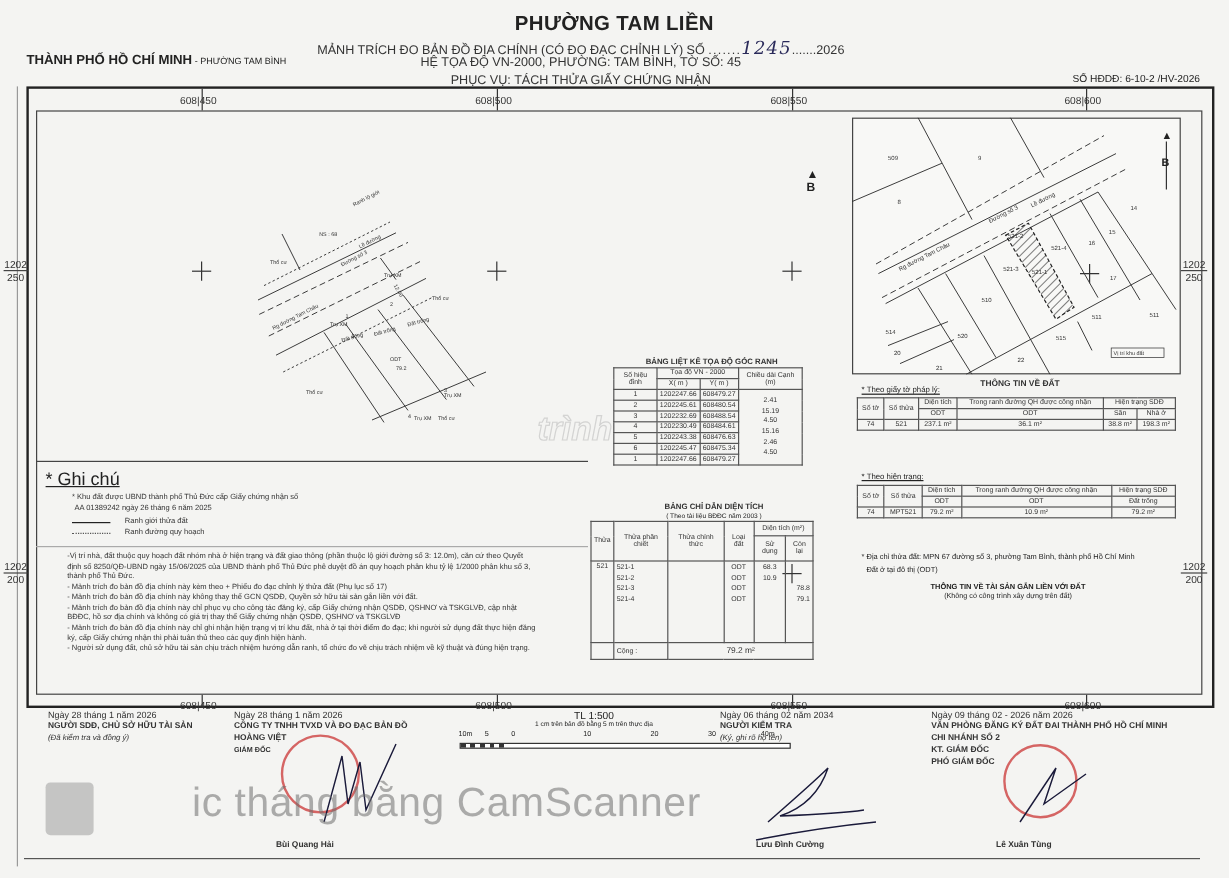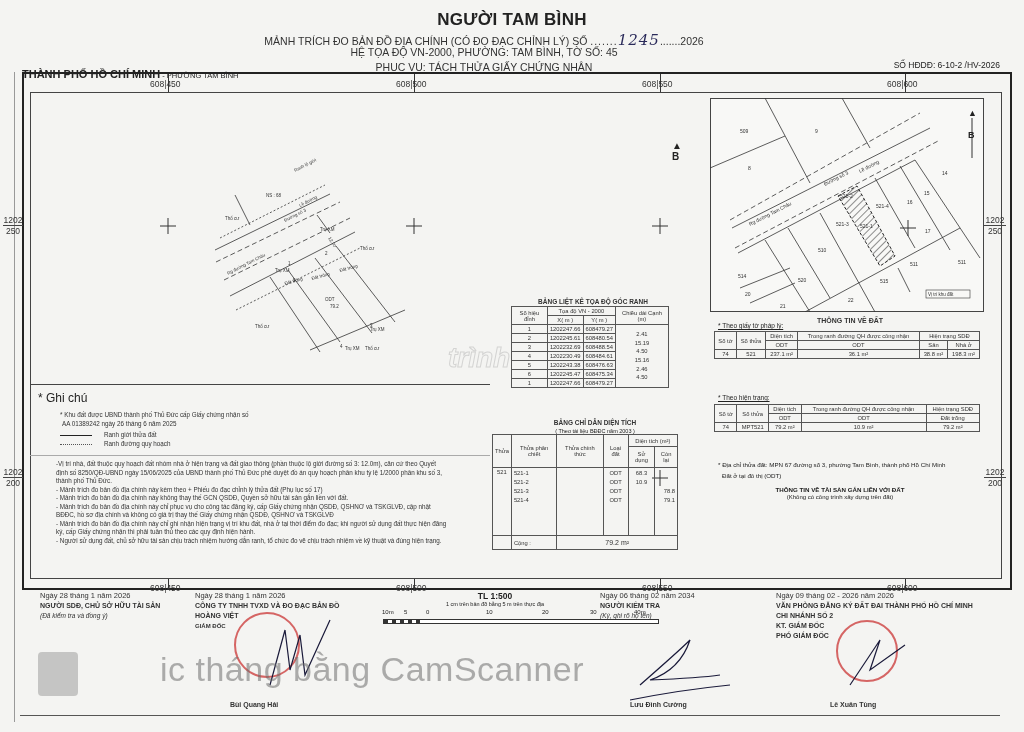--- a/index.html
+++ b/index.html
@@ -3,46 +3,46 @@
 <meta charset="utf-8">
 <style>
   *{box-sizing:border-box;margin:0;padding:0}
   html,body{width:1024px;height:732px;overflow:hidden;background:#f4f4f2}
   body{font-family:"Liberation Sans",sans-serif;color:#222;position:relative}
   .abs{position:absolute}
   .header-title{left:0;width:1024px;top:10px;text-align:center;font-weight:bold;font-size:17px;letter-spacing:.3px}
   .header-line{left:0;width:968px;text-align:center;font-size:10.5px;color:#333}
   .hl1{top:31px}.hl2{top:46px}.hl3{top:61px}
   .handnum{font-family:"DejaVu Serif",serif;font-style:italic;font-size:15px;color:#2a2a5a;letter-spacing:1px}
-  .city{left:22px;top:68px;font-weight:bold;font-size:11px}
+  .city{left:22px;top:44px;font-weight:bold;font-size:11px}
   .city small{font-weight:normal;font-size:7.5px}
   .hddd{right:24px;top:60px;font-weight:normal;font-size:8.5px}
   .outer-frame{left:22px;top:72px;width:990px;height:518px;border:2px solid #222}
   .inner-frame{left:30px;top:92px;width:972px;height:487px;border:1px solid #444}
   .coordx{font-size:8.5px;color:#333}
   .coordy{font-size:8.5px;color:#333;text-align:center;line-height:10px}
   .coordy span{display:block;border-bottom:1px solid #444}
   .gridtick{background:#333}
   .table{border-collapse:collapse;font-size:5.8px;color:#333}
   .table td,.table th{border:1px solid #555;padding:1px 2px;text-align:center;font-weight:normal}
   .ttitle{font-size:6.5px;font-weight:bold;text-align:center;color:#333}
-  .note-title{left:38px;top:391px;font-size:12px;}
+  .note-title{left:38px;top:391px;font-size:15px;text-decoration:underline}
   .note{font-size:6.3px;color:#333;line-height:8.5px}
   .sig-block{text-align:left;font-size:7.5px;color:#333;line-height:10px}
   .sig-block .b{font-weight:bold;font-size:7px}
   .sig-block .i{font-style:italic;font-size:6.5px}
   .watermark{left:40px;top:650px;font-size:34px;color:rgba(110,110,110,.55);letter-spacing:.5px}
   .wm-logo{left:38px;top:652px;width:40px;height:44px;border-radius:4px;background:rgba(140,140,140,.45)}
   .chotot{left:448px;top:342px;font-size:28px;font-style:italic;font-weight:bold;color:transparent;-webkit-text-stroke:1px rgba(180,180,180,.5)}
   .stamp{border:2px solid rgba(200,40,40,.7);border-radius:50%}
 </style>
 </head>
 <body>
 
-<div class="abs header-title">NGƯỜI TAM BÌNH</div>
+<div class="abs header-title">PHƯỜNG TAM LIỀN</div>
 <div class="abs header-line hl1">
   <span>MẢNH TRÍCH ĐO BẢN ĐỒ ĐỊA CHÍNH (CÓ ĐO ĐẠC CHỈNH LÝ) SỐ</span>
   <span style="letter-spacing:1px">.......</span><span class="handnum">1245</span><span>.......</span><span>2026</span>
 </div>
 <div class="abs header-line hl2">HỆ TỌA ĐỘ VN-2000, PHƯỜNG: TAM BÌNH, TỜ SỐ: 45</div>
 <div class="abs header-line hl3">PHỤC VỤ: TÁCH THỬA GIẤY CHỨNG NHẬN</div>
 <div class="abs city"><span>THÀNH PHỐ HỒ CHÍ MINH</span><small> - PHƯỜNG TAM BÌNH</small></div>
 <div class="abs hddd">SỐ HĐDĐ: 6-10-2 /HV-2026</div>
 
 <div class="abs outer-frame"></div>
@@ -383,21 +383,21 @@
     <div>thành phố Thủ Đức.</div>
     <div>- Mảnh trích đo bản đồ địa chính này kèm theo + Phiếu đo đạc chỉnh lý thửa đất (Phụ lục số 17)</div>
     <div>- Mảnh trích đo bản đồ địa chính này không thay thế GCN QSDĐ, Quyền sở hữu tài sản gắn liền với đất.</div>
     <div>- Mảnh trích đo bản đồ địa chính này chỉ phục vụ cho công tác đăng ký, cấp Giấy chứng nhận QSDĐ, QSHNƠ và TSKGLVĐ, cập nhật</div>
     <div>BĐĐC, hồ sơ địa chính và không có giá trị thay thế Giấy chứng nhận QSDĐ, QSHNƠ và TSKGLVĐ</div>
     <div>- Mảnh trích đo bản đồ địa chính này chỉ ghi nhận hiện trạng vị trí khu đất, nhà ở tại thời điểm đo đạc; khi người sử dụng đất thực hiện đăng</div>
     <div>ký, cấp Giấy chứng nhận thì phải tuân thủ theo các quy định hiện hành.</div>
     <div>- Người sử dụng đất, chủ sở hữu tài sản chịu trách nhiệm hướng dẫn ranh, tổ chức đo vẽ chịu trách nhiệm về kỹ thuật và đúng hiện trạng.</div>
 </div>
 
-<div class="abs" style="left:440px;top:591px;width:110px;text-align:center;font-size:8.5px;font-weight:bold">TL 1:500</div>
+<div class="abs" style="left:440px;top:591px;width:110px;text-align:center;font-size:8.5px;font-weight:normal">TL 1:500</div>
 <div class="abs" style="left:410px;top:601px;width:170px;text-align:center;font-size:5.5px">1 cm trên bản đồ bằng 5 m trên thực địa</div>
 <div class="abs" style="left:382px;top:609px;width:290px;font-size:6px">
   <span class="abs" style="left:0">10m</span>
   <span class="abs" style="left:22px">5</span>
   <span class="abs" style="left:44px">0</span>
   <span class="abs" style="left:104px">10</span>
   <span class="abs" style="left:160px">20</span>
   <span class="abs" style="left:208px">30</span>
   <span class="abs" style="left:252px">40m</span>
 </div>

